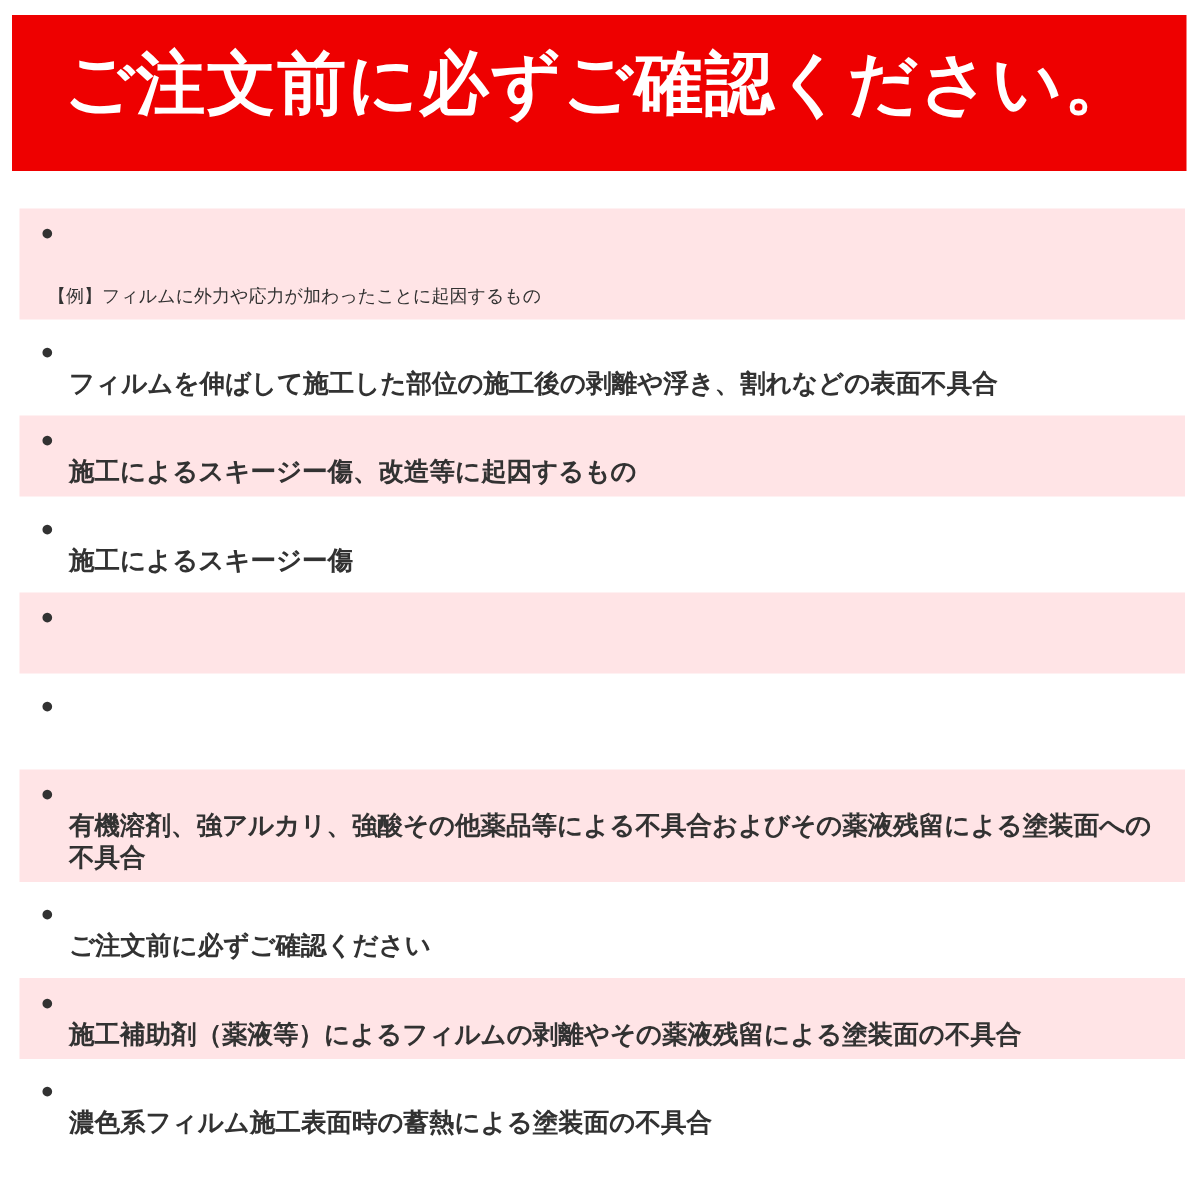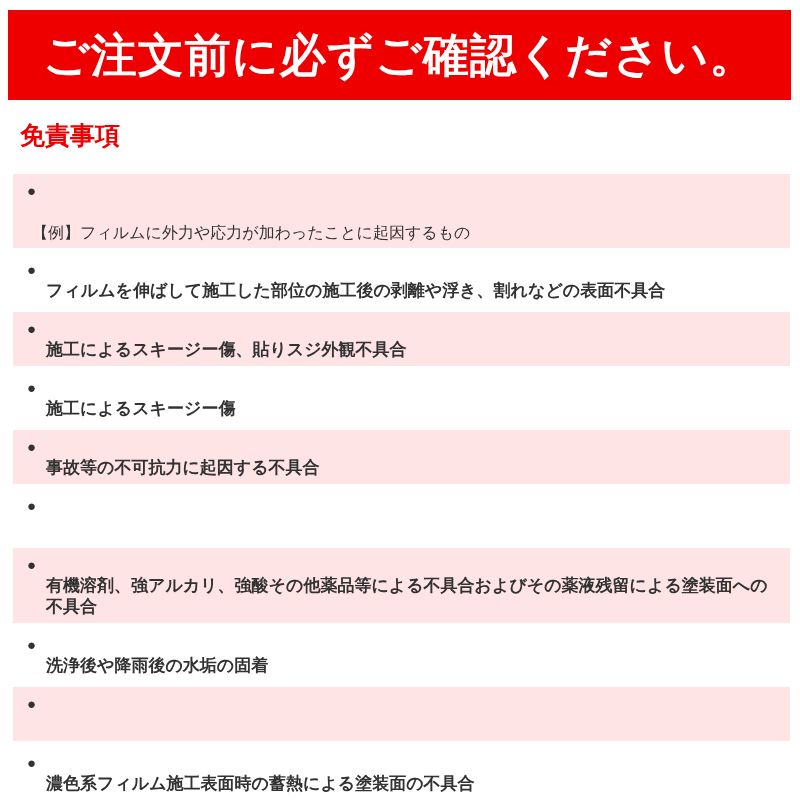--- a/index.html
+++ b/index.html
@@ -13,21 +13,21 @@
   body {
     width: 800px; height: 800px;
     font-family: "Liberation Sans", "DejaVu Sans", sans-serif;
     color: var(--text);
     overflow: hidden;
   }
   .page { width: 800px; height: 800px; background: #ffffff; }
 
   .banner {
     margin: 10px 9px 0 8px;
-    height: 90px;
+    height: 104px;
     background: var(--red);
     color: var(--banner-text);
     font-size: 46px;
     font-weight: bold;
     line-height: 90px;
     text-align: center;
     letter-spacing: 1px;
     white-space: nowrap;
   }
 
@@ -62,94 +62,93 @@
     position: absolute;
     left: 0; top: 0;
     font-size: 15px;
     line-height: 21px;
     font-weight: normal;
   }
   .example {
     margin-top: 1px;
     padding-left: 41px;
     text-indent: -36px;
-    font-size: 16px;
+    font-size: 12px;
     font-weight: normal;
     line-height: 19px;
     white-space: pre-line;
   }
 </style>
 </head>
 <body>
 
 <div class="page">
 
   <div class="banner">ご注文前に必ずご確認ください。</div>
 
-  <h1 class="section-heading">免責事項</h1>
 
   <div class="list">
     <div class="row pink">
       <div class="main">
         <span class="bullet">●</span>
       </div>
       <div class="example">【例】フィルムに外力や応力が加わったことに起因するもの</div>
     </div>
 
     <div class="row">
       <div class="main">
         <span class="bullet">●</span><span class="main-text">フィルムを伸ばして施工した部位の施工後の剥離や浮き、割れなどの表面不具合</span>
       </div>
 
     </div>
 
     <div class="row pink">
       <div class="main">
-        <span class="bullet">●</span><span class="main-text">施工によるスキージー傷、貼りスジ外観不具合</span>
+        <span class="bullet">●</span><span class="main-text">施工によるスキージー傷、改造等に起因するもの</span>
       </div>
 
     </div>
 
     <div class="row">
       <div class="main">
         <span class="bullet">●</span><span class="main-text">施工によるスキージー傷</span>
       </div>
     </div>
 
     <div class="row pink">
       <div class="main">
-        <span class="bullet">●</span><span class="main-text">事故等の不可抗力に起因する不具合</span>
+        <span class="bullet">●</span>
       </div>
 
     </div>
 
     <div class="row">
       <div class="main">
         <span class="bullet">●</span>
       </div>
 
     </div>
 
     <div class="row pink">
       <div class="main">
         <span class="bullet">●</span><span class="main-text">有機溶剤、強アルカリ、強酸その他薬品等による不具合およびその薬液残留による塗装面への不具合</span>
       </div>
 
     </div>
 
     <div class="row">
       <div class="main">
-        <span class="bullet">●</span><span class="main-text">洗浄後や降雨後の水垢の固着</span>
+        <span class="bullet">●</span><span class="main-text">ご注文前に必ずご確認ください</span>
       </div>
 
     </div>
 
     <div class="row pink">
       <div class="main">
-        <span class="bullet">●</span>
+        <span class="bullet">●</span><span class="main-text">施工補助剤（薬液等）によるフィルムの剥離やその薬液残留による塗装面の不具合</span>
       </div>
 
     </div>
 
     <div class="row">
       <div class="main">
         <span class="bullet">●</span><span class="main-text">濃色系フィルム施工表面時の蓄熱による塗装面の不具合</span>
       </div>
 
     </div>

